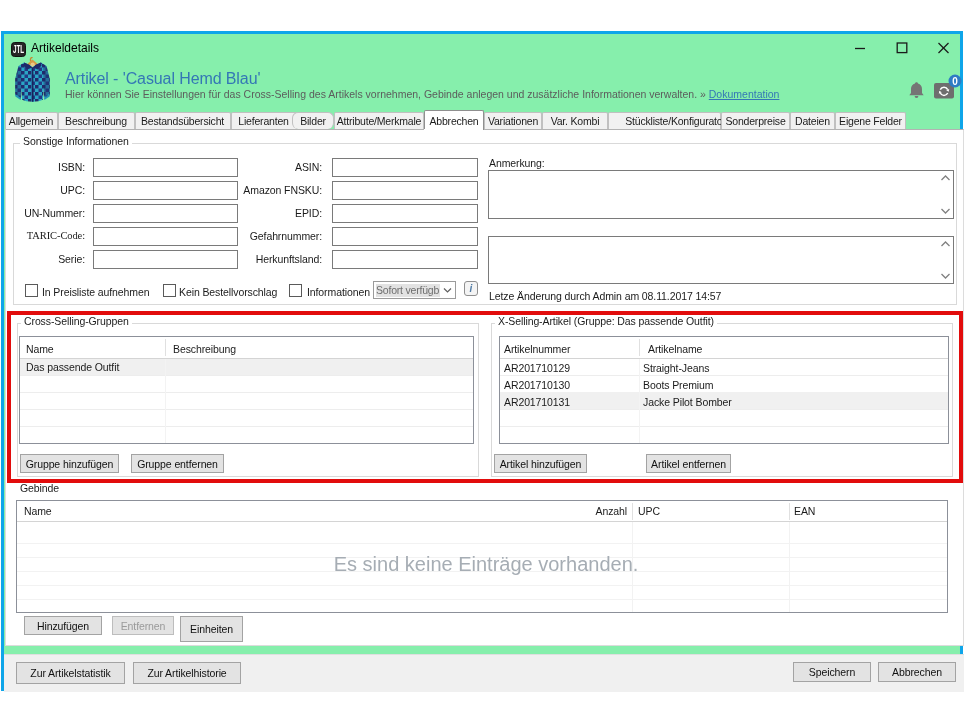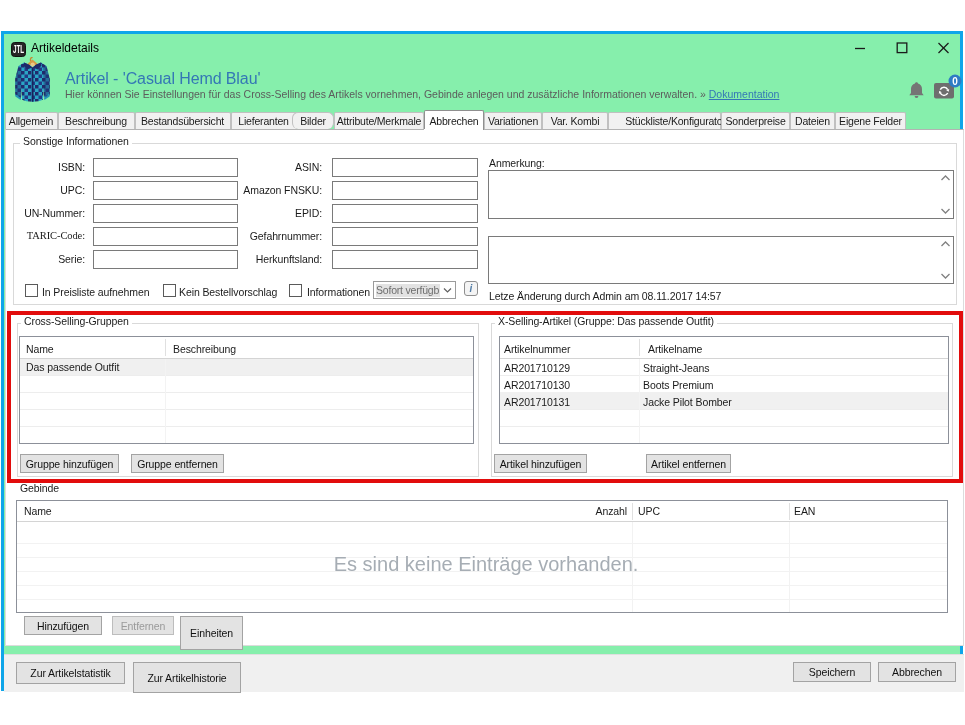--- a/index.html
+++ b/index.html
@@ -205,21 +205,21 @@
     <div class="abs" style="left:0; top:56px; width:930px; height:1px; background:#f2f2f2;"></div>
     <div class="abs" style="left:0; top:70px; width:930px; height:1px; background:#f2f2f2;"></div>
     <div class="abs" style="left:0; top:84px; width:930px; height:1px; background:#f2f2f2;"></div>
     <div class="abs" style="left:0; top:98px; width:930px; height:1px; background:#f2f2f2;"></div>
     <div class="abs" style="left:615px; top:21px; width:1px; height:90px; background:#f2f2f2;"></div>
     <div class="abs" style="left:772px; top:21px; width:1px; height:90px; background:#f2f2f2;"></div>
     <div class="abs" style="left:4px; top:52px; width:930px; text-align:center; font-size:20px; color:#a6adb4;">Es sind keine Einträge vorhanden.</div>
   </div>
   <div class="btn" style="left:20px; top:582px; width:78px; height:19px;">Hinzufügen</div>
   <div class="btn" style="left:108px; top:582px; width:62px; height:19px; color:#9a9a9a; border-color:#bdbdbd;">Entfernen</div>
-  <div class="btn" style="left:176px; top:582px; width:63px; height:34px;">Einheiten</div>
+  <div class="btn" style="left:176px; top:582px; width:63px; height:26px;">Einheiten</div>
 
   <div class="abs" style="left:0; top:620px; width:960px; height:38px; background:#f0f0f0; border-top:1px solid #dfdfdf;">
     <div class="btn" style="left:12px; top:7px; width:109px; height:22px;">Zur Artikelstatistik</div>
-    <div class="btn" style="left:129px; top:7px; width:108px; height:31px;">Zur Artikelhistorie</div>
+    <div class="btn" style="left:129px; top:7px; width:108px; height:22px;">Zur Artikelhistorie</div>
     <div class="btn" style="left:789px; top:7px; width:78px; height:20px;">Speichern</div>
     <div class="btn" style="left:874px; top:7px; width:78px; height:20px;">Abbrechen</div>
   </div>
 </div>
 
 </body></html>

